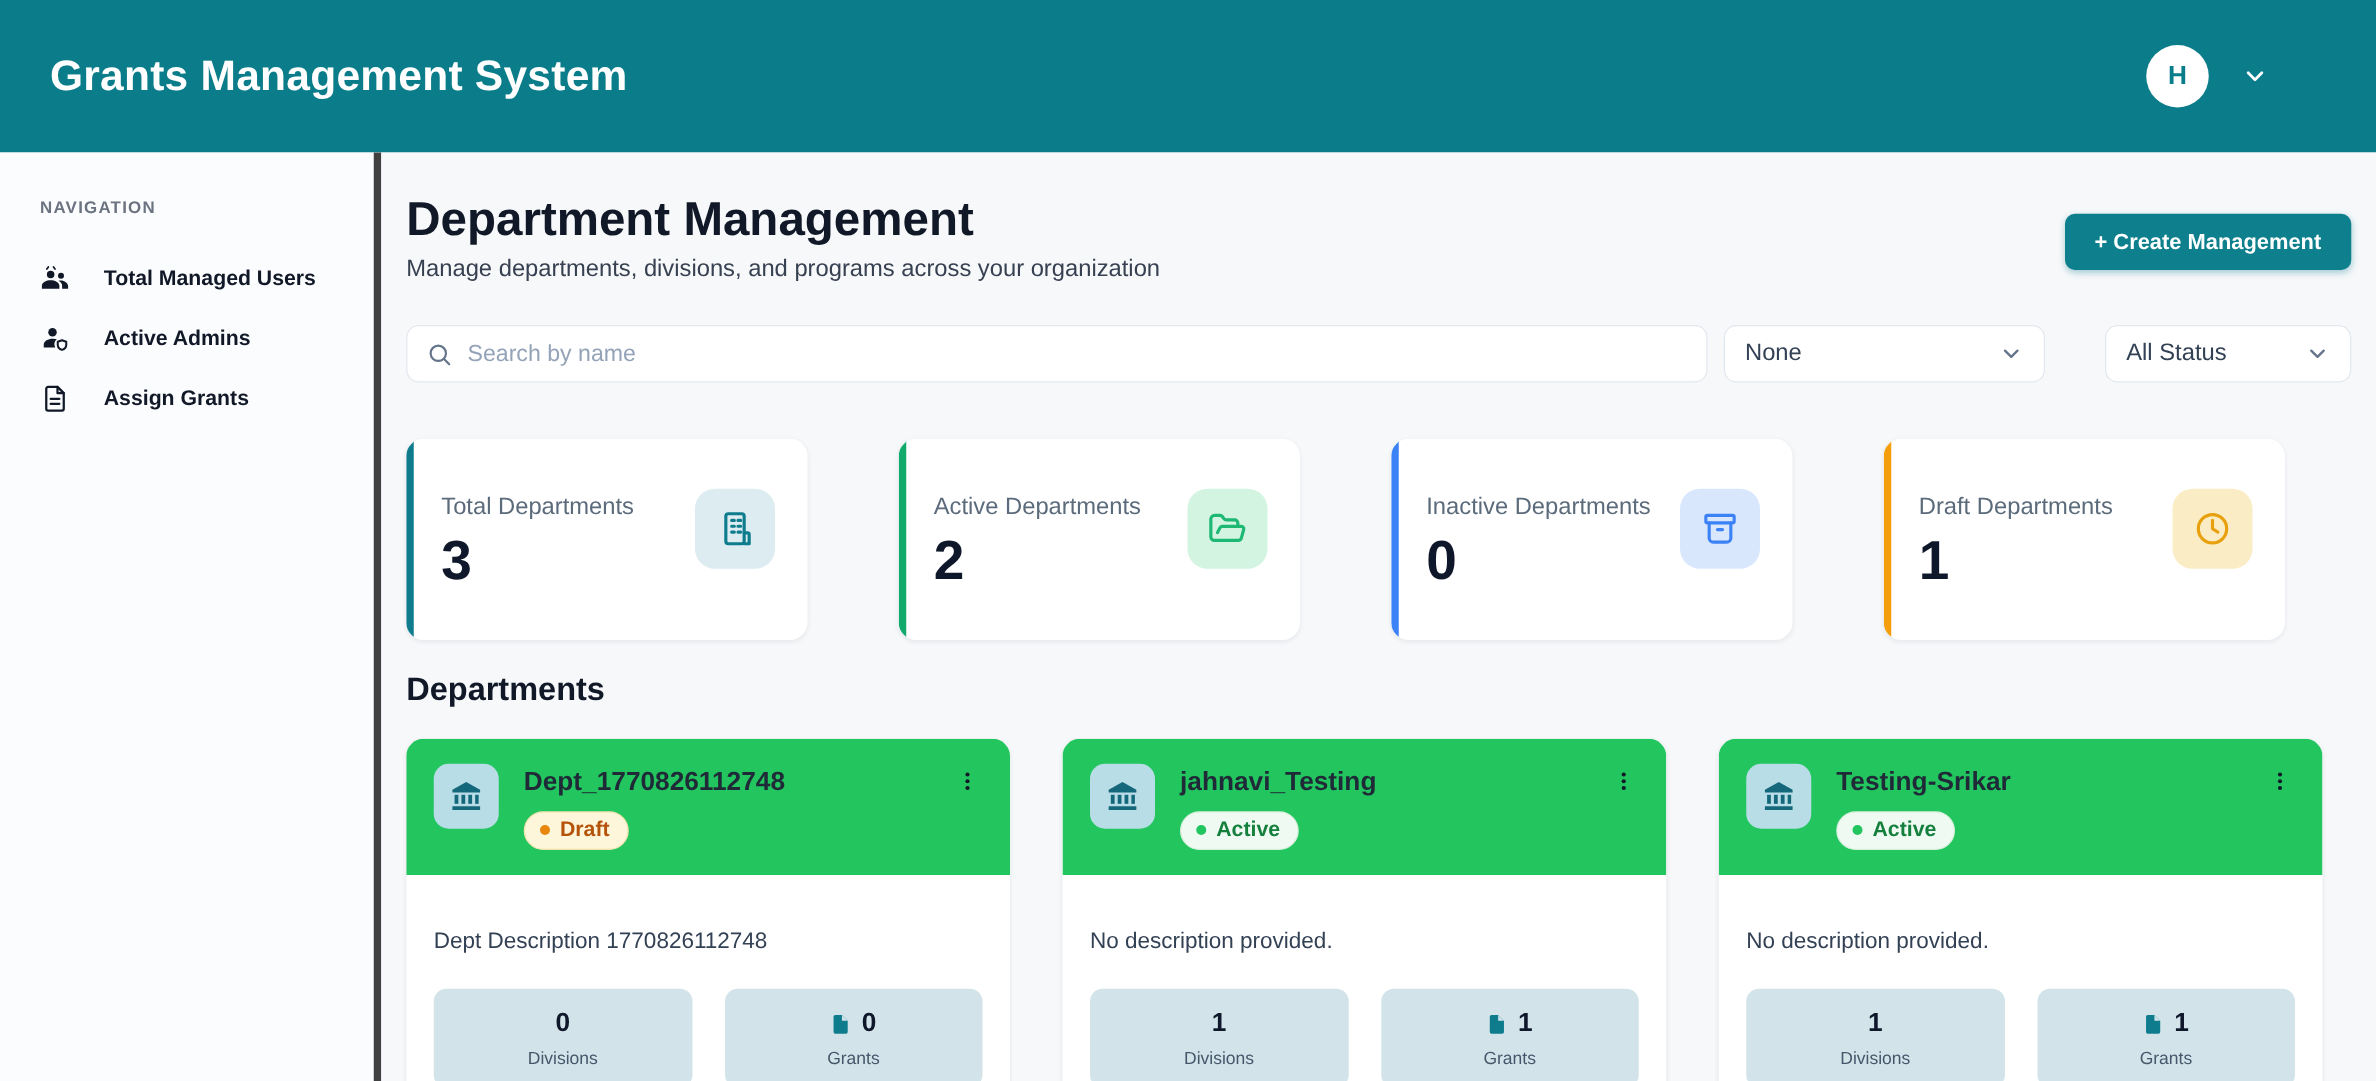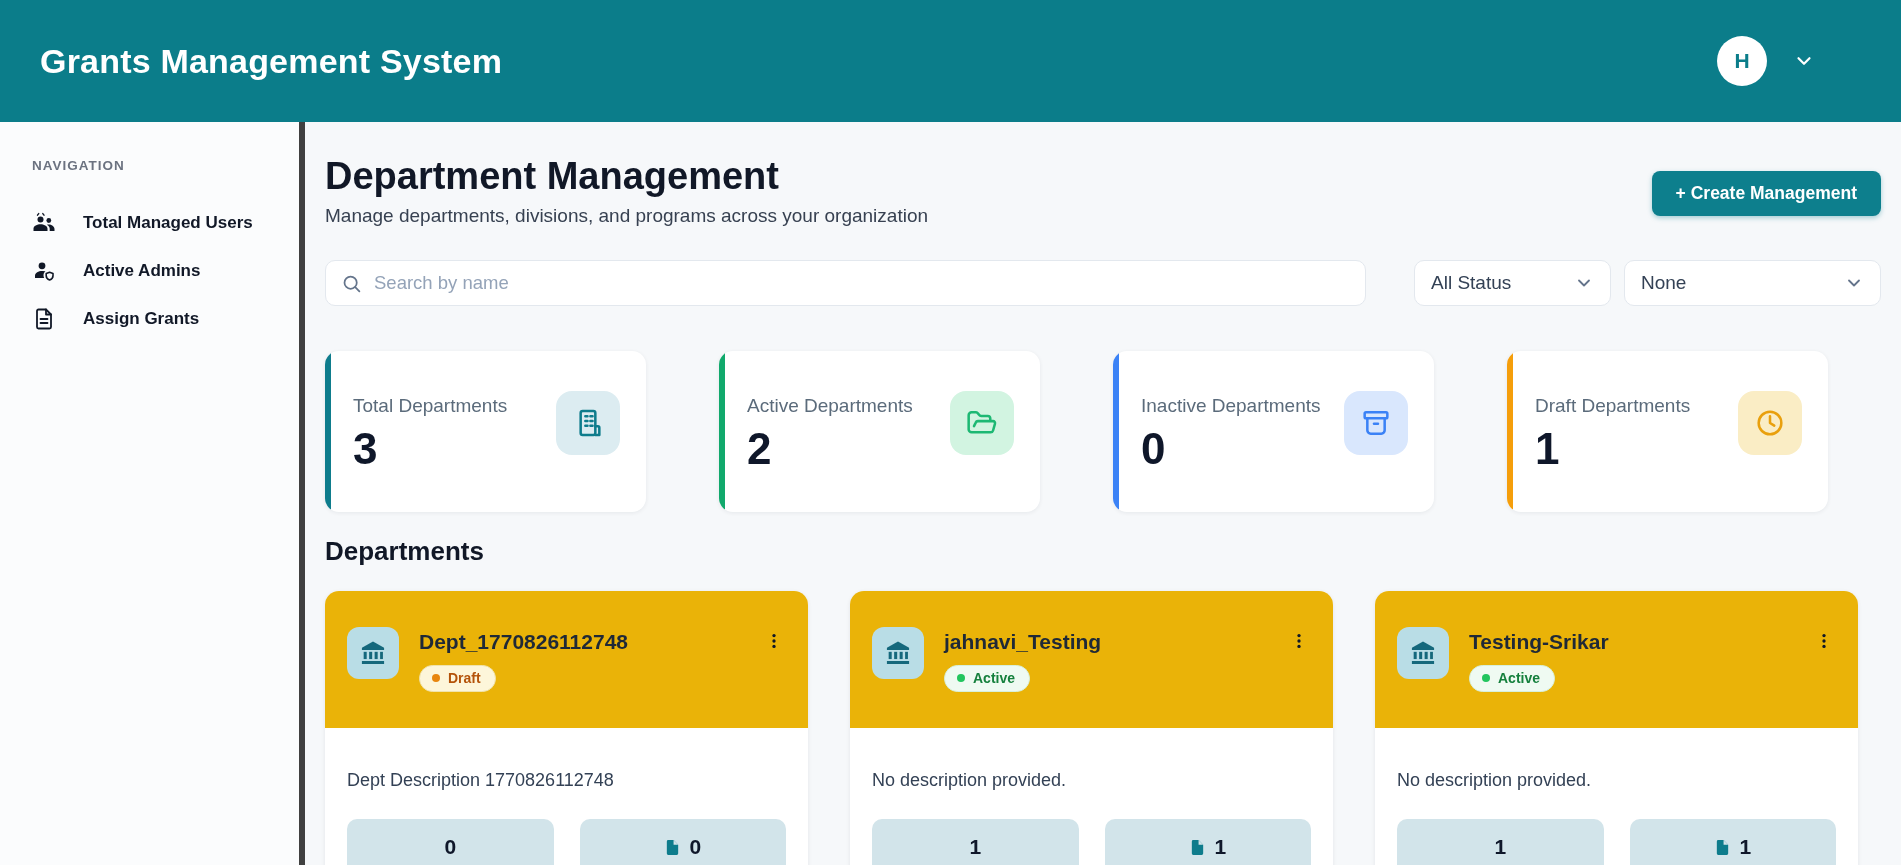--- a/index.html
+++ b/index.html
@@ -101,30 +101,30 @@
   .stat-card.blue  .stat-ico-tile { background: #d9e7fd; color: #3b82f6; }
   .stat-card.amber .stat-ico-tile { background: #faedc5; color: #e9a00d; }
 
   
   .section-heading { margin-top: 24px; font-size: 26px; font-weight: 700; color: #111827; }
   .dept-grid { margin-top: 24px; display: grid; grid-template-columns: repeat(3, 483px); column-gap: 42px; }
   .dept-card {
     background: #ffffff; border-radius: 14px; overflow: hidden;
     box-shadow: 0 1px 4px rgba(15,23,42,.08); height: 380px;
   }
-  .dept-head { background: #eab308; padding: 36px 22px; display: flex; align-items: flex-start; }
+  .dept-head { background: #22c55e; padding: 20px 22px; display: flex; align-items: flex-start; }
   .dept-ico-tile {
     width: 52px; height: 52px; border-radius: 12px; background: #b9dde6;
     display: flex; align-items: center; justify-content: center; color: #15687c; flex: 0 0 52px;
   }
   .dept-head-col { margin-left: 20px; }
   .dept-name { font-size: 21px; font-weight: 600; color: #1f2937; line-height: 1.2; margin-top: 2px; }
   .pill {
     margin-top: 11px; display: inline-flex; align-items: center; gap: 8px;
-    padding: 4px 14px 5px 12px; border-radius: 999px; font-size: 14px; font-weight: 700;
+    padding: 4px 14px 5px 12px; border-radius: 999px; font-size: 17px; font-weight: 700;
   }
   .pill .dot { width: 8px; height: 8px; border-radius: 50%; }
   .pill.draft  { background: #fdf6da; border: 1px solid #f0e3ad; color: #b45309; }
   .pill.draft  .dot { background: #e8860e; }
   .pill.active { background: #effaf2; border: 1px solid #d7f0dc; color: #15803d; }
   .pill.active .dot { background: #22c55e; }
   .kebab { margin-left: auto; color: #111827; cursor: pointer; padding: 4px 2px; }
   .dept-body { padding: 42px 22px 0 22px; }
   .dept-desc { font-size: 18px; color: #334155; }
   .dept-stats { margin-top: 28px; display: flex; gap: 26px; }
@@ -209,31 +209,31 @@
       <div class="search-box">
         <span style="display:flex;">
           <svg width="21" height="21" viewBox="0 0 24 24" fill="none" stroke="currentColor" stroke-width="2" stroke-linecap="round">
               <circle cx="11" cy="11" r="7"></circle>
               <line x1="16.5" y1="16.5" x2="21" y2="21"></line>
             </svg>
         </span>
         <input type="text" placeholder="Search by name" style="">
       </div>
 
-      <div class="select status">
-        <span class="sel-value">All Status</span>
+      <div class="select secondary">
+        <span class="sel-value">None</span>
         <span style="display:flex;">
           <svg width="20" height="20" viewBox="0 0 24 24" fill="none" stroke="currentColor" stroke-width="2.2" stroke-linecap="round" stroke-linejoin="round">
               <polyline points="6 9 12 15 18 9"></polyline>
             </svg>
         </span>
       </div>
 
-      <div class="select secondary">
-        <span class="sel-value">None</span>
+      <div class="select status">
+        <span class="sel-value">All Status</span>
         <span style="display:flex;">
           <svg width="20" height="20" viewBox="0 0 24 24" fill="none" stroke="currentColor" stroke-width="2.2" stroke-linecap="round" stroke-linejoin="round">
               <polyline points="6 9 12 15 18 9"></polyline>
             </svg>
         </span>
       </div>
     </div>
 
     <div class="stats-grid">
 

